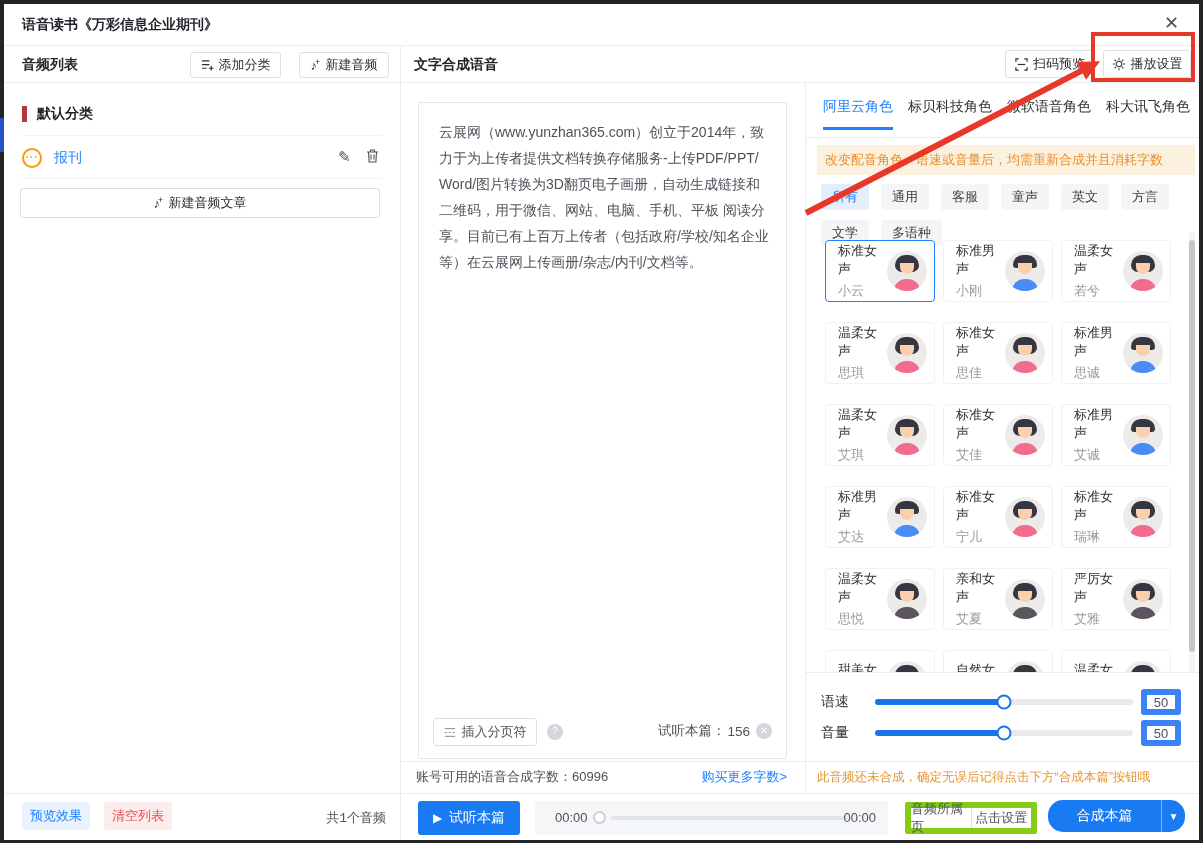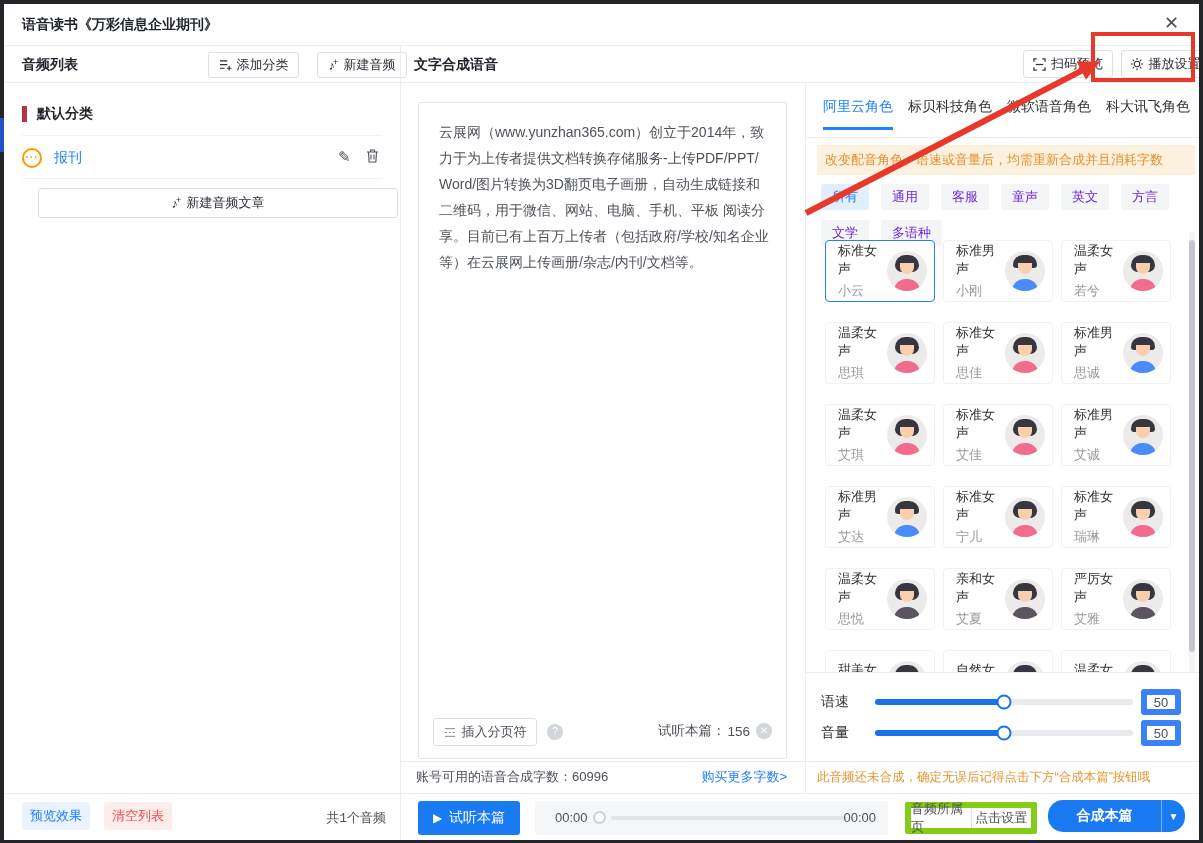--- a/index.html
+++ b/index.html
@@ -16,21 +16,21 @@
   .hline { position:absolute; height:1px; background:#ebedf0; }
   .vline { position:absolute; width:1px; background:#ebedf0; }
   .hline2 { position:absolute; height:1px; background:#f0f2f5; }
 
   .dialog-title { position:absolute; left:18px; top:12px; font-size:14px; font-weight:bold; color:#1f2329; }
   .close { position:absolute; right:20px; top:8px; font-size:18px; color:#4e5259; cursor:pointer; }
 
   .sec-title { position:absolute; top:52px; font-size:14px; font-weight:bold; color:#1f2329; }
 
   .btn-outline { position:absolute; display:inline-flex; align-items:center; justify-content:center; gap:5px;
-    border:1px solid #dcdfe6; border-radius:3px; background:#fff; font-size:13px; color:#2b2f36; cursor:pointer;margin-left:18px; }
+    border:1px solid #dcdfe6; border-radius:3px; background:#fff; font-size:13px; color:#2b2f36; cursor:pointer; }
   .btn-outline svg { flex:none; }
 
   
   .cat-row { position:absolute; left:18px; top:101px; display:flex; align-items:center; gap:10px; }
   .red-bar { width:5px; height:16px; background:#b0393c; display:inline-block; }
   .cat-name { font-size:14px; font-weight:bold; color:#1f2329; }
   .audio-item { position:absolute; left:0; top:134px; width:396px; height:40px; }
   .more-badge { position:absolute; left:18px; top:10px; width:20px; height:20px; border:2px solid #ff9800;
     border-radius:50%; color:#ff9800; font-size:10px; line-height:15px; text-align:center; letter-spacing:1px; font-weight:bold; }
   .audio-item-label { position:absolute; left:50px; top:11px; font-size:14px; color:#2080ff; cursor:pointer; }
@@ -68,21 +68,21 @@
   #playset-btn { left:1099px; top:46px; width:88px; height:28px; }
 
   
   .ptabs { position:absolute; left:801px; top:94px; width:394px; display:flex; gap:15px; padding-left:18px; }
   .ptab { font-size:14px; color:#303133; padding-bottom:11px; cursor:pointer; white-space:nowrap; }
   .ptab.active { color:#2080ff; border-bottom:3px solid #2080ff; }
   .warn-bar { position:absolute; left:813px; top:141px; width:378px; height:30px; background:#fcf1df;
     color:#e6902e; font-size:13px; line-height:30px; padding-left:8px; white-space:nowrap; overflow:hidden; }
   .chips { position:absolute; left:817px; top:180px; width:362px; display:flex; flex-wrap:wrap;
     column-gap:12px; row-gap:10px; }
-  .chip { height:26px; padding:0 11px; border-radius:3px; background:#f4f5f7; color:#6d28d9; font-size:13px;
+  .chip { height:26px; padding:0 11px; border-radius:3px; background:#f4f5f7; color:#404040; font-size:13px;
     display:flex; align-items:center; cursor:pointer; white-space:nowrap; }
   .chip.active { background:#e3eefd; color:#2080ff; }
 
   .voice-scroll { position:absolute; left:801px; top:228px; width:394px; height:440px; overflow:hidden; }
   .voice-grid { display:grid; grid-template-columns:repeat(3,110px); column-gap:8px; row-gap:20px;
     padding:8px 0 0 20px; }
   .voice-card { width:110px; height:62px; border:1px solid #f0f1f3; border-radius:4px; background:#fff;
     display:flex; align-items:center; justify-content:space-between; padding:0 7px 0 12px; cursor:pointer; }
   .voice-card.selected { border:1px solid #2080ff; }
   .vc-type { font-size:13px; color:#303133; margin-bottom:4px; }
@@ -119,21 +119,21 @@
   .p-time { position:absolute; top:9px; font-size:13px; color:#4e5259; }
   .p-time.t1 { left:20px; } .p-time.t2 { right:12px; }
   .p-handle { position:absolute; left:58px; top:10px; width:13px; height:13px; background:#fff;
     border:2px solid #cdd0d6; border-radius:50%; cursor:grab; }
   .p-track { position:absolute; left:76px; top:15px; width:236px; height:4px; background:#e1e4e8; border-radius:2px; }
   .page-group { position:absolute; left:901px; top:798px; width:132px; height:32px; border:6px solid #84cc16;
     border-radius:2px; display:flex; }
   .page-group span { flex:1; font-size:13px; color:#4e5259; display:flex; align-items:center; justify-content:center; cursor:pointer; }
   .page-group span:first-child { border-right:1px solid #dcdfe6; }
   .synth-split { position:absolute; left:1044px; top:796px; height:32px; display:flex; background:#1a7af2;
-    border-radius:15px; overflow:hidden;font-weight:bold; }
+    border-radius:15px; overflow:hidden; }
   .synth-main { width:113px; color:#fff; font-size:14px; display:flex; align-items:center; justify-content:center; cursor:pointer; }
   .synth-arrow { width:24px; color:#fff; font-size:10px; display:flex; align-items:center; justify-content:center;
     border-left:1px solid rgba(255,255,255,.45); cursor:pointer; }
 
   
   .anno-box { position:absolute; left:1091px; top:32px; width:104px; height:50px; border:4px solid #e8382a; z-index:60; }
   .anno-arrow { position:absolute; left:806px; top:205px; width:331px; height:16px;
     transform:rotate(-27.3deg); transform-origin:left center; z-index:60; }
   .arrow-shaft { position:absolute; left:0; top:5px; width:312px; height:6px; background:#e8382a; }
   .arrow-tip { position:absolute; left:310px; top:-2px; width:0; height:0;

